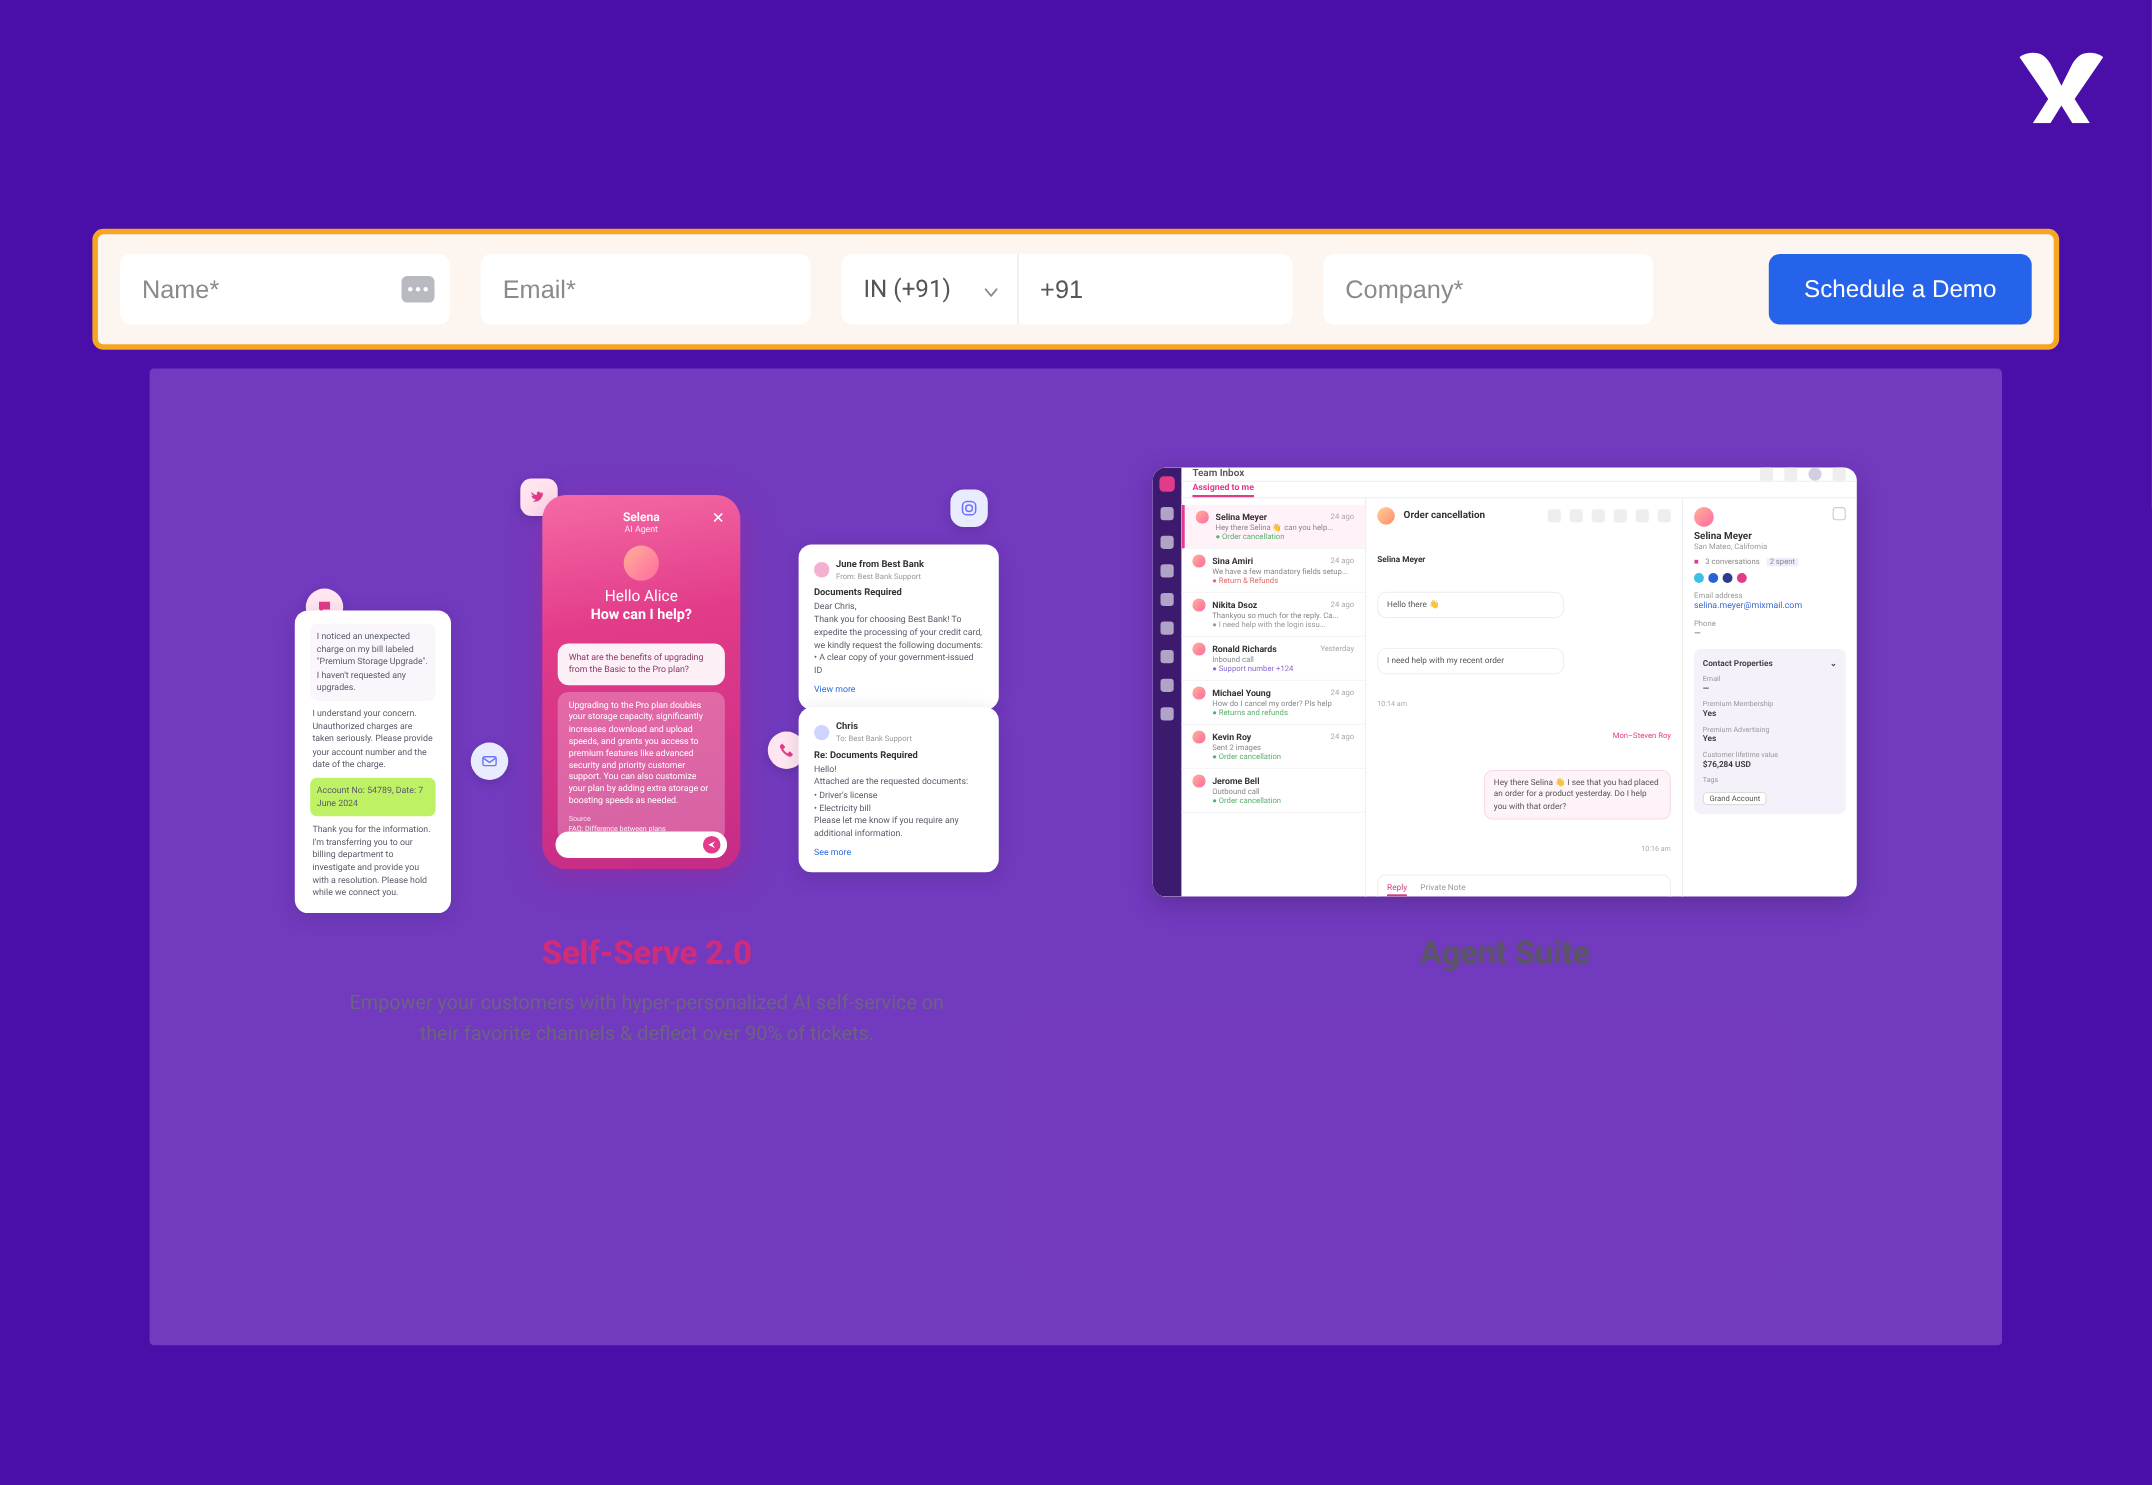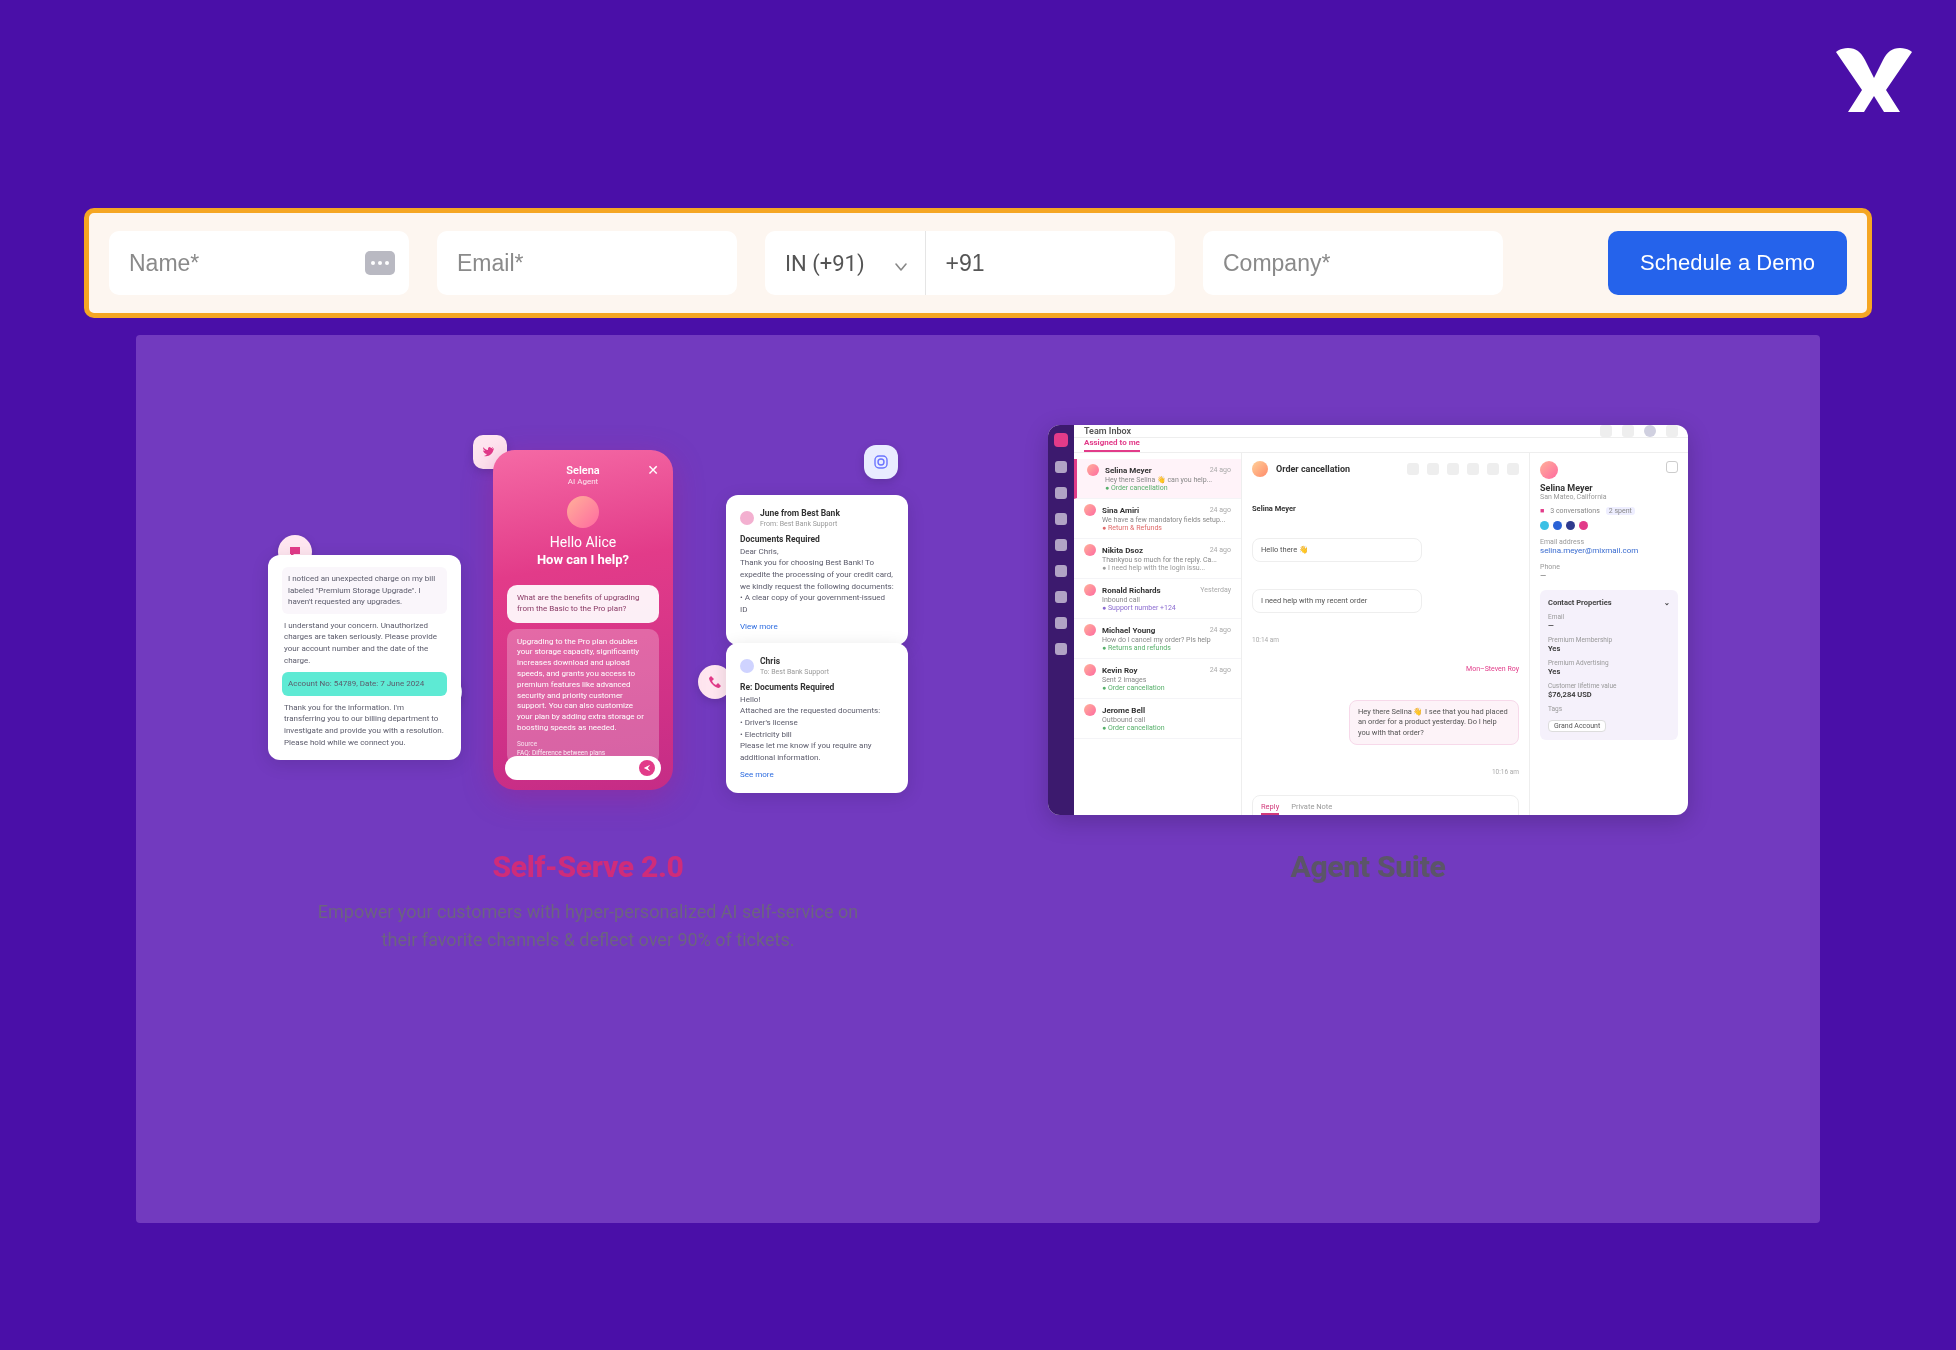--- a/index.html
+++ b/index.html
@@ -423,24 +423,24 @@
               <rect x="2" y="4" width="12" height="8" rx="1.5" fill="none" stroke="#6b74ff" stroke-width="1.3"></rect>
               <path d="M2 5l6 4 6-4" fill="none" stroke="#6b74ff" stroke-width="1.3"></path>
             </svg>
         </div>
         <div class="float-icon fi-pink fi-round" style="left:430px;top:240px;">
           <svg width="16" height="16" viewBox="0 0 16 16">
               <path d="M4 2l3 3-2 2c1 2 2 3 4 4l2-2 3 3-2 2c-4 0-10-6-10-10z" fill="#e23b89"></path>
             </svg>
         </div>
 
-        <div class="ss-panel" style="left:0;top:130px;width:193px;">
+        <div class="ss-panel" style="left:0;top:130px;width:142px;">
           <div style="background:#faf6fb;border-radius:6px;padding:6px;margin-bottom:6px;">I noticed an unexpected charge on my bill labeled "Premium Storage Upgrade". I haven't requested any upgrades.</div>
           <div style="padding:0 2px 6px;">I understand your concern. Unauthorized charges are taken seriously. Please provide your account number and the date of the charge.</div>
-          <div style="background:#5eead4;border-radius:6px;padding:6px;margin-bottom:6px;">Account No: 54789, Date: 7 June 2024</div>
+          <div style="background:#bef264;border-radius:6px;padding:6px;margin-bottom:6px;">Account No: 54789, Date: 7 June 2024</div>
           <div style="padding:0 2px;">Thank you for the information. I'm transferring you to our billing department to investigate and provide you with a resolution. Please hold while we connect you.</div>
         </div>
 
         <div class="ss-phone">
           <div class="ss-phone-top">
             <div class="ss-phone-close">✕</div>
             <div class="ss-phone-agent">Selena</div>
             <div class="ss-phone-sub">AI Agent</div>
             <div class="ss-avatar"></div>
             <div class="ss-greet">Hello Alice</div>

